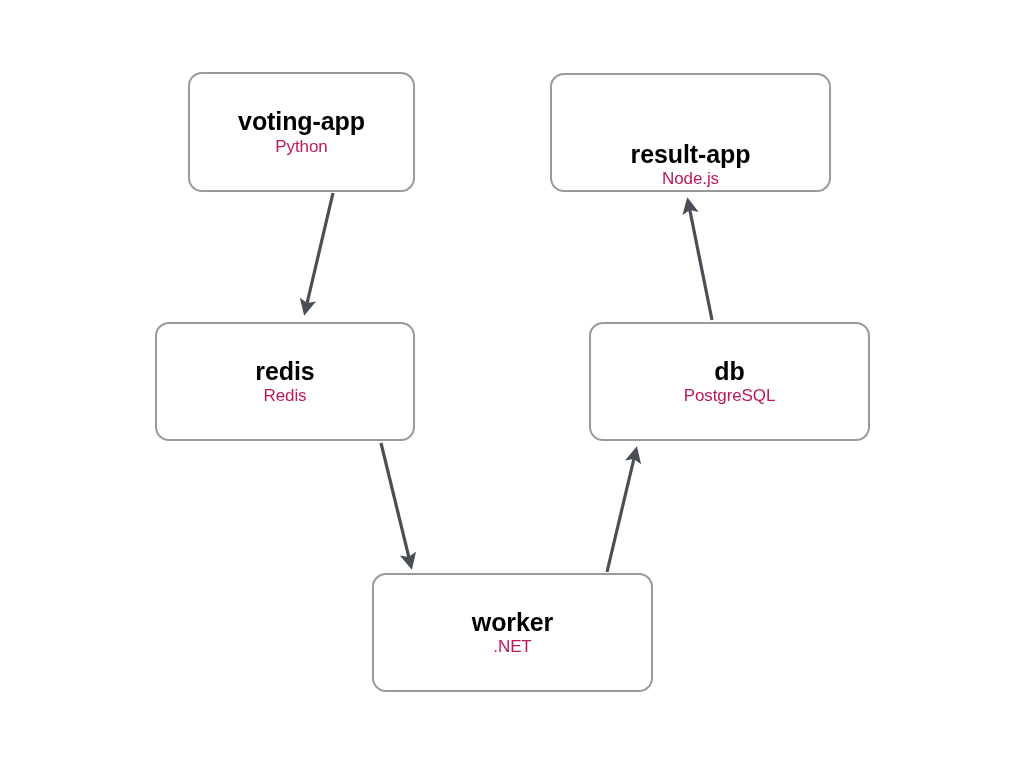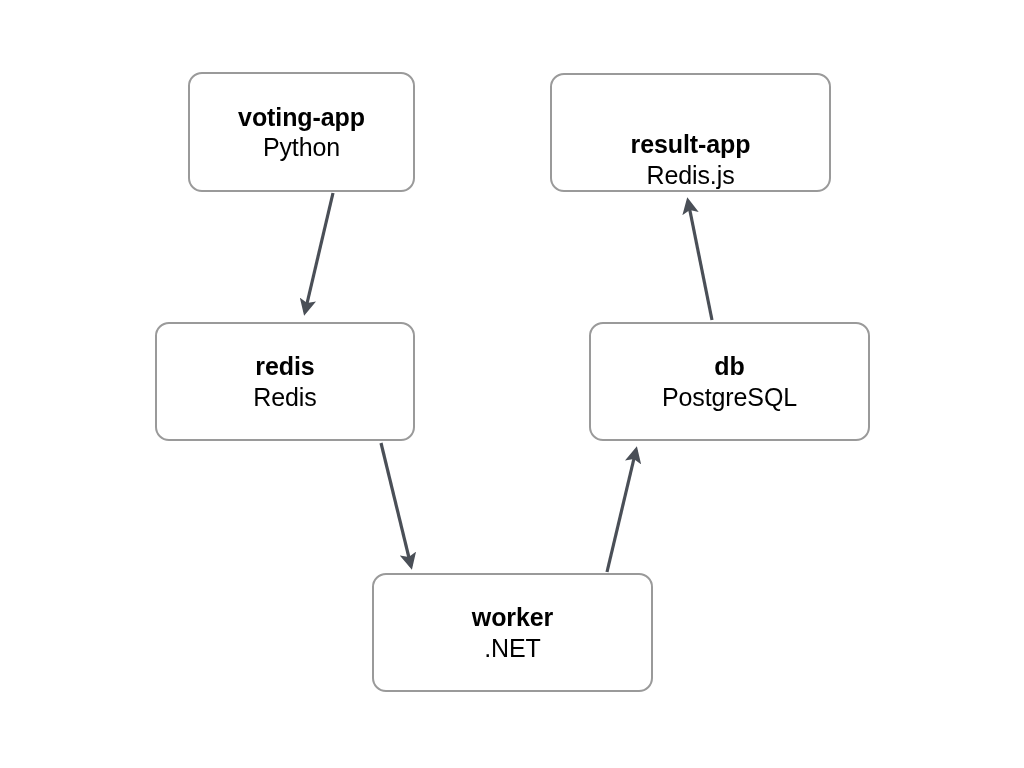--- a/index.html
+++ b/index.html
@@ -41,23 +41,23 @@
     z-index: 2;
   }
   .node-title {
     font-size: 25px;
     font-weight: bold;
     color: #000000;
     line-height: 1.22;
     letter-spacing: -0.1px;
   }
   .node-subtitle {
-    font-size: 25px;
+    font-size: 17px;
     font-weight: normal;
-    color: #000000;
+    color: #be185d;
     line-height: 1.22;
     letter-spacing: -0.1px;
   }
 </style>
 </head>
 <body>
 
 <div id="diagram-canvas">
 
   <svg id="edge-layer" viewBox="0 0 1024 768" width="1024" height="768" xmlns="http://www.w3.org/2000/svg">
@@ -76,21 +76,21 @@
     <line x1="712" y1="320" x2="688" y2="201" stroke="#4a4f57" stroke-width="3.2" stroke-linecap="butt" marker-end="url(#arrowhead)"></line>
   </svg>
 
   <div class="node" style="left: 188px; top: 72px; width: 227px; height: 120px;">
     <div class="node-title">voting-app</div>
     <div class="node-subtitle">Python</div>
   </div>
 
   <div class="node" style="left: 550px; top: 73px; width: 281px; height: 119px; justify-content: flex-end;">
     <div class="node-title">result-app</div>
-    <div class="node-subtitle">Redis.js</div>
+    <div class="node-subtitle">Node.js</div>
   </div>
 
   <div class="node" style="left: 155px; top: 322px; width: 260px; height: 119px;">
     <div class="node-title">redis</div>
     <div class="node-subtitle">Redis</div>
   </div>
 
   <div class="node" style="left: 589px; top: 322px; width: 281px; height: 119px;">
     <div class="node-title">db</div>
     <div class="node-subtitle">PostgreSQL</div>

